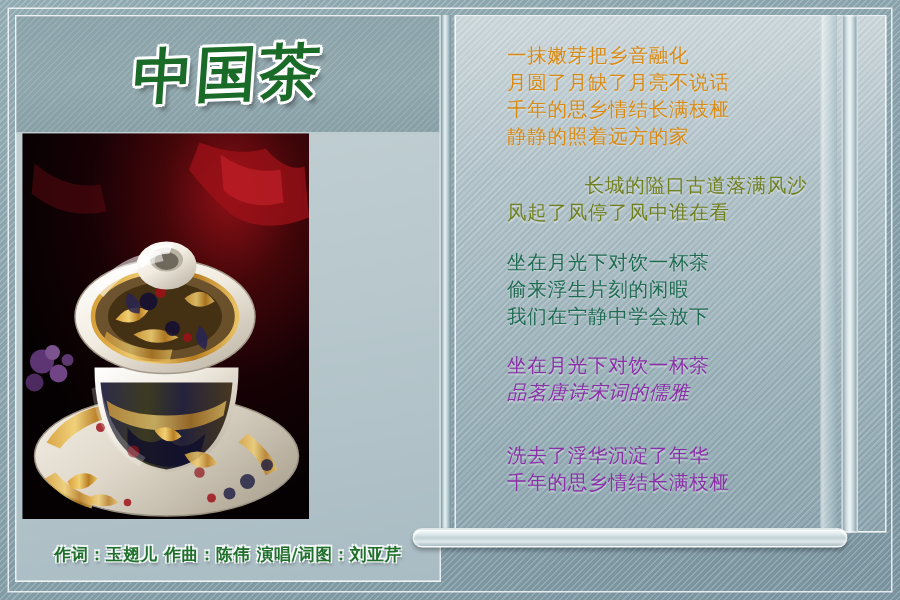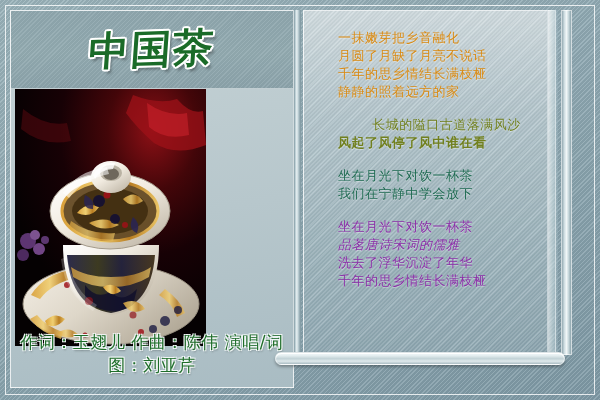--- a/index.html
+++ b/index.html
@@ -62,41 +62,41 @@
     position:absolute; left:4px; top:78px; width:191px; height:257px;
     overflow:hidden;
     background:radial-gradient(ellipse at 72% 16%, #7a0d12 0%, #3d0508 32%, #140104 62%, #060102 100%);
     box-shadow:inset 0 0 14px rgba(0,0,0,.75);
   }
   .tea-photo svg { display:block; width:100%; height:100%; }
 
   .credit {
     position:absolute; left:0; bottom:10px; width:100%;
     text-align:center;
-    font-size:17px; font-weight:normal; letter-spacing:.5px;
+    font-size:11px; font-weight:bold; letter-spacing:.5px;
     color:#1f6e2a;
     text-shadow:
       -1px -1px 0 #f2f7f7, 1px -1px 0 #f2f7f7,
       -1px  1px 0 #f2f7f7, 1px  1px 0 #f2f7f7,
       1px 2px 2px rgba(0,0,0,.30);
     margin-top: 48px;
   }
 
   
   .divider {
     position:absolute; left:293px; top:10px; width:8px; height:345px;
     background:linear-gradient(90deg,
       #7f97a0 0%, #b9ccd2 22%, #e8f1f3 46%, #c3d4d9 68%, #8ba2ab 100%);
     border-left:1px solid rgba(255,255,255,.55);
     border-right:1px solid rgba(120,145,155,.55);
   }
 
   
   .lyrics-card {
-    position:absolute; left:303px; top:10px; width:253px; height:345px;
+    position:absolute; left:303px; top:10px; width:288px; height:345px;
     background:
       linear-gradient(180deg,
         rgba(255,255,255,.55) 0%,
         rgba(233,241,243,.40) 30%,
         rgba(196,214,219,.33) 70%,
         rgba(168,190,198,.30) 100%);
     border:1px solid rgba(255,255,255,.80);
     overflow:hidden;
   }
   .lyrics-card::after{
@@ -268,30 +268,31 @@
   <div class="lyrics-card">
     <div class="lyrics-inner" id="lyrics-inner">
         <div class="stanza">
           <div class="line" style="color: rgb(217, 138, 18);">一抹嫩芽把乡音融化</div>
           <div class="line" style="color: rgb(217, 138, 18);">月圆了月缺了月亮不说话</div>
           <div class="line" style="color: rgb(217, 138, 18);">千年的思乡情结长满枝桠</div>
           <div class="line" style="color: rgb(217, 138, 18);">静静的照着远方的家</div>
         </div>
         <div class="stanza">
           <div class="line" style="color: rgb(113, 128, 31); text-align: center;">长城的隘口古道落满风沙</div>
-          <div class="line" style="color: rgb(113, 128, 31); font-weight: bold;">风起了风停了风中谁在看</div>
+          <div class="line" style="color: rgb(113, 128, 31);">风起了风停了风中谁在看</div>
         </div>
         <div class="stanza">
           <div class="line" style="color: rgb(31, 107, 82);">坐在月光下对饮一杯茶</div>
+          <div class="line" style="color: rgb(31, 107, 82);">偷来浮生片刻的闲暇</div>
           <div class="line" style="color: rgb(31, 107, 82);">我们在宁静中学会放下</div>
         </div>
         <div class="stanza">
           <div class="line" style="color: rgb(139, 46, 168);">坐在月光下对饮一杯茶</div>
           <div class="line" style="color: rgb(139, 46, 168); font-style: italic;">品茗唐诗宋词的儒雅</div>
-          <div class="line" style="color: rgb(139, 46, 168);">洗去了浮华沉淀了年华</div>
+          <div class="line" style="color: rgb(139, 46, 168); margin-top: 24px;">洗去了浮华沉淀了年华</div>
           <div class="line" style="color: rgb(139, 46, 168);">千年的思乡情结长满枝桠</div>
         </div>
       </div>
   </div>
 
   <div class="rail-v"></div>
   <div class="bar-v"></div>
   <div class="pill-h"></div>
 
 </div>

